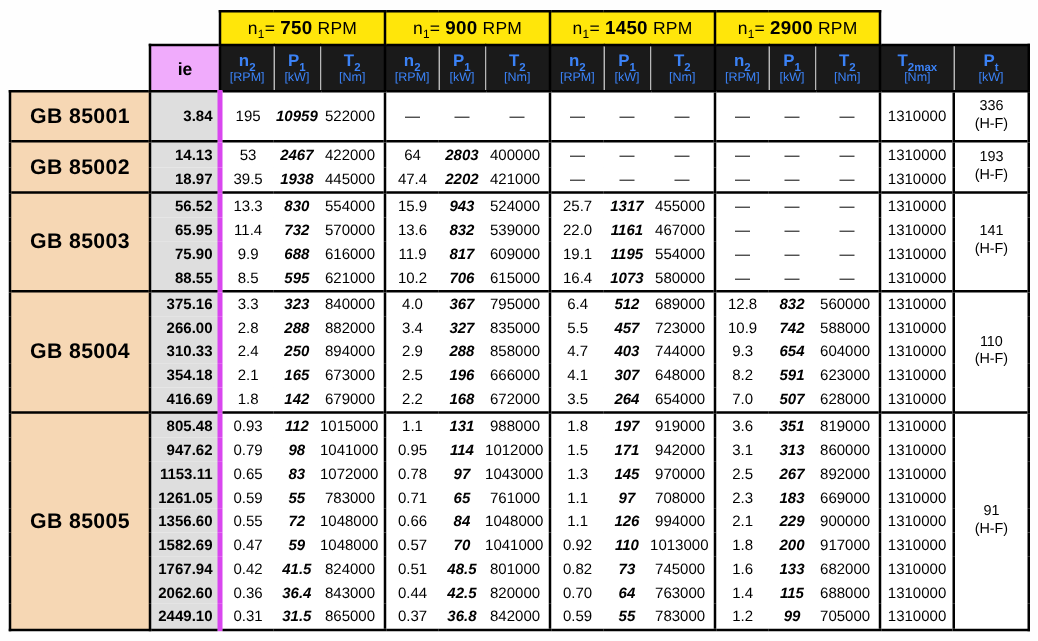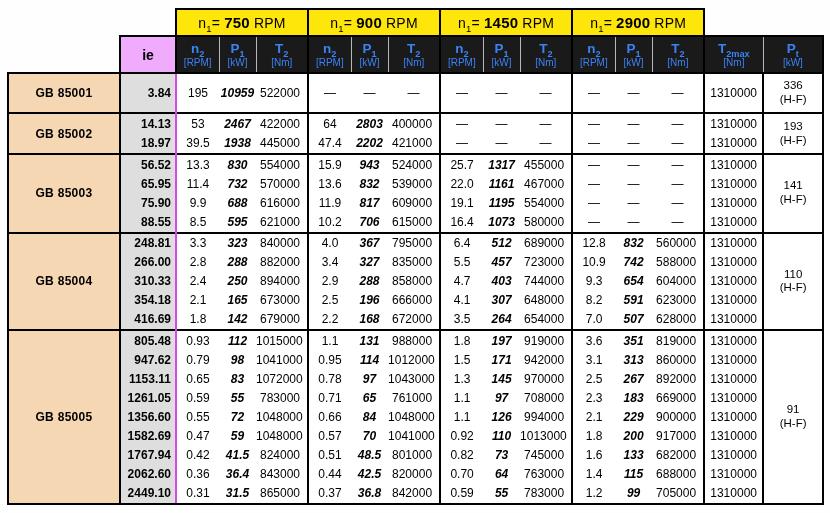--- a/index.html
+++ b/index.html
@@ -43,25 +43,25 @@
     font-weight:700; font-size:14px; text-align:center; color:#000;
   }
   .gstart { border-left:2px solid #000 !important; }
   .redge  { border-right:2px solid #000 !important; }
 
   
   tbody td { font-size:12px; color:#000; background:#fff; white-space:nowrap; }
   td.model {
     background:#f6d7b4;
     border-left:2px solid #000; border-right:2px solid #000;
-    font-weight:700; font-size:12px; text-align:center; letter-spacing:.3px;
+    font-weight:700; font-size:17px; text-align:center; letter-spacing:.3px;
   }
   td.ie {
     background:#dedede;
-    border-left:2px solid #000; border-right:2px solid #d946ef;
+    border-left:2px solid #000; border-right:4px solid #d946ef;
     font-weight:700; text-align:right; padding-right:4px; font-size:12px;
   }
   td.n2 { text-align:center; }
   td.p1 { text-align:center; font-weight:700; font-style:italic; }
   td.t2 { text-align:right; padding-right:7px; }
   td.dash { text-align:center !important; font-weight:400 !important; font-style:normal !important; padding:0 !important; }
   td.t2max { text-align:center; border-left:2px solid #000; border-right:2px solid #000;margin-top:41px; }
   td.pt { text-align:center; border-right:2px solid #000; font-size:11.5px; line-height:1.2; }
   td.pt .note { display:block; }
   td.pt .val  { display:block; }
@@ -284,21 +284,21 @@
           <td class="n2 gstart">16.4</td>
           <td class="p1">1073</td>
           <td class="t2">580000</td>
           <td class="n2 gstart dash">—</td>
           <td class="p1 dash">—</td>
           <td class="t2 dash">—</td>
           <td class="t2max">1310000</td>
         </tr>
         <tr>
           <td class="model gtop" rowspan="5">GB 85004</td>
-          <td class="ie gtop">248.81</td>
+          <td class="ie gtop">375.16</td>
           <td class="n2 gstart gtop">3.3</td>
           <td class="p1 gtop">323</td>
           <td class="t2 gtop">840000</td>
           <td class="n2 gstart gtop">4.0</td>
           <td class="p1 gtop">367</td>
           <td class="t2 gtop">795000</td>
           <td class="n2 gstart gtop">6.4</td>
           <td class="p1 gtop">512</td>
           <td class="t2 gtop">689000</td>
           <td class="n2 gstart gtop">12.8</td>

